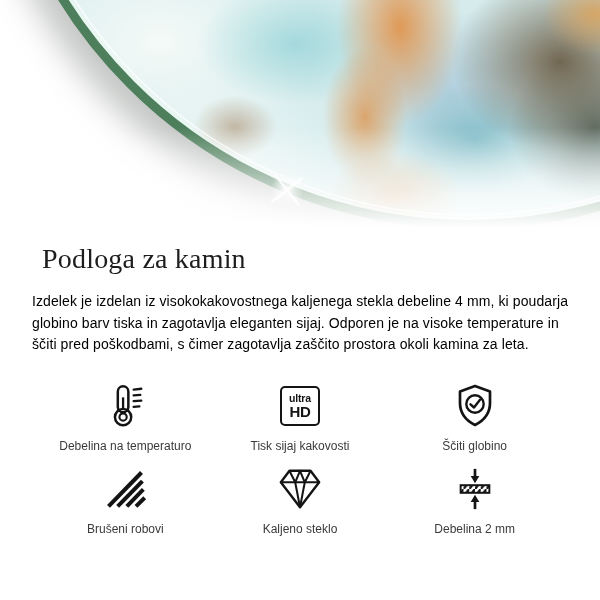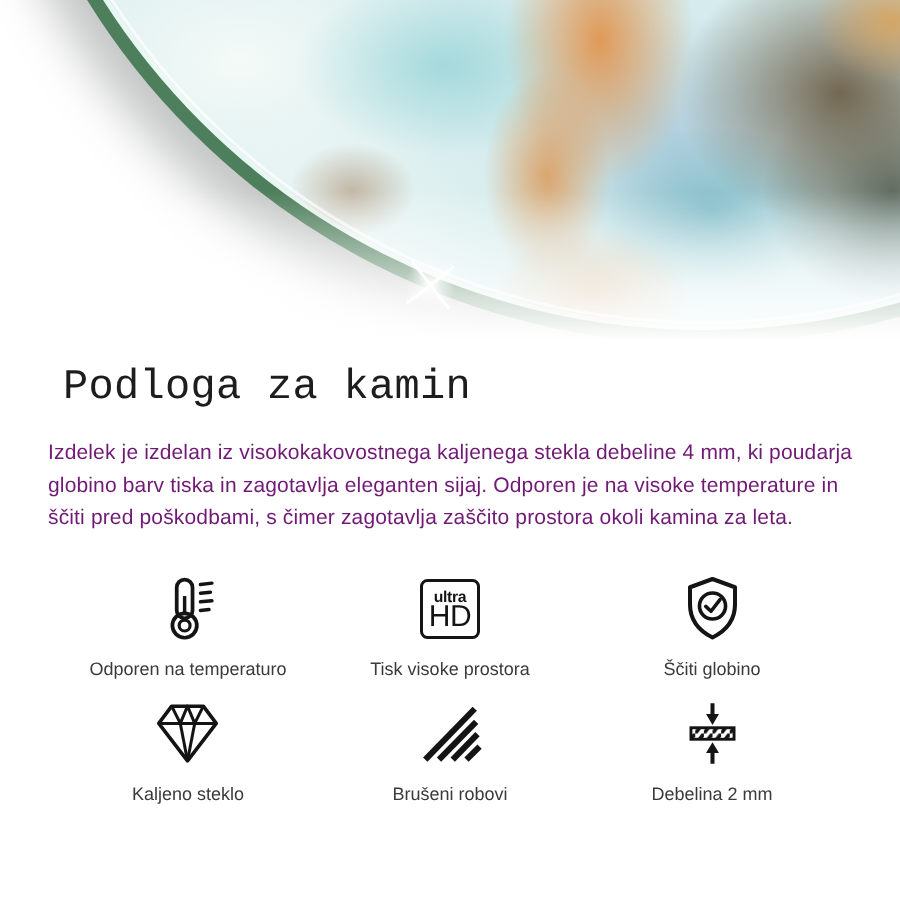--- a/index.html
+++ b/index.html
@@ -78,27 +78,27 @@
   .content { padding: 0 30px; }
   .title {
     margin: 10px 0 0 12px;
     font-family: "Liberation Serif", serif;
     font-weight: 400;
     font-size: 28px;
     line-height: 33px;
     color: #1d1d1d;
     letter-spacing: 0.2px;
   }
-  .title span { display: block; font-family: Liberation Mono, monospace; }
+  .title span { display: block; }
   .desc {
     margin: 16px 0 16px 2px;
     width: 540px;
     font-size: 14px;
     line-height: 21.5px;
-    color: #701a75;
+    color: #000000;
     letter-spacing: 0.1px;
   }
 
   
   .features {
     margin: 26px 8px 0;
     display: grid;
     grid-template-columns: repeat(3, 1fr);
     row-gap: 12px;
   }
@@ -124,21 +124,21 @@
     width: 40px; height: 40px;
     border: 2.5px solid #141414;
     border-radius: 5px;
     display: flex;
     flex-direction: column;
     align-items: center;
     justify-content: center;
     color: #141414;
   }
   .uhd-top { font-size: 10.5px; font-weight: 700; line-height: 11px; letter-spacing: -0.2px; }
-  .uhd-bottom { font-size: 20px; font-weight: 400; line-height: 15px; letter-spacing: -0.3px; text-align: right; }
+  .uhd-bottom { font-size: 15px; font-weight: 700; line-height: 15px; letter-spacing: -0.3px; text-align: right; }
 </style>
 </head>
 <body>
 
 <div class="page">
 
   <div class="photo">
     <div class="glass"></div>
     <div class="glass-inner-line"></div>
     <div class="photo-fade"></div>
@@ -161,67 +161,67 @@
             <rect x="16.5" y="3.5" width="11" height="27" rx="5.5" stroke-width="2.6"></rect>
             <line x1="22" y1="15" x2="22" y2="28" stroke-width="2.4"></line>
             <circle cx="22" cy="35.5" r="8.5" stroke-width="2.6"></circle>
             <circle cx="22" cy="35.5" r="3.8" stroke-width="2.2"></circle>
             <line x1="33" y1="7" x2="41" y2="6" stroke-width="2.4" stroke-linecap="round"></line>
             <line x1="33" y1="13" x2="40" y2="12.3" stroke-width="2.4" stroke-linecap="round"></line>
             <line x1="33" y1="19" x2="41" y2="18.3" stroke-width="2.4" stroke-linecap="round"></line>
             <line x1="33" y1="25" x2="39" y2="24.4" stroke-width="2.4" stroke-linecap="round"></line>
           </svg>
         </div>
-        <div class="feature-label">Odporen na temperaturo</div>
+        <div class="feature-label">Debelina na temperaturo</div>
       </div>
 
       <div class="feature">
         <div class="icon-box">
           <div class="uhd-box">
             <div class="uhd-top">ultra</div>
             <div class="uhd-bottom">HD</div>
           </div>
         </div>
-        <div class="feature-label">Tisk visoke prostora</div>
+        <div class="feature-label">Tisk sijaj kakovosti</div>
       </div>
 
       <div class="feature">
         <div class="icon-box">
           <svg class="fi" width="48" height="48" viewBox="0 0 48 48">
             <path d="M24 4 L39 9.5 V21 C39 31.5 33 38.5 24 43 C15 38.5 9 31.5 9 21 V9.5 Z" stroke-width="2.7" stroke-linejoin="round"></path>
             <circle cx="24" cy="22" r="8.7" stroke-width="2.4"></circle>
             <polyline points="19.5,22.3 23,25.5 29,17.8" stroke-width="2.4" stroke-linecap="round" stroke-linejoin="round"></polyline>
           </svg>
         </div>
         <div class="feature-label">Ščiti globino</div>
+      </div>
+
+      <div class="feature">
+        <div class="icon-box">
+          <svg class="fi" width="44" height="44" viewBox="0 0 48 48">
+            <line x1="6" y1="43" x2="42" y2="6" stroke-width="4.4"></line>
+            <line x1="16" y1="43" x2="43" y2="15.5" stroke-width="4.4"></line>
+            <line x1="26" y1="43" x2="44" y2="24.5" stroke-width="4.4"></line>
+            <line x1="36" y1="43" x2="45.5" y2="33.5" stroke-width="4.4"></line>
+          </svg>
+        </div>
+        <div class="feature-label">Brušeni robovi</div>
       </div>
 
       <div class="feature">
         <div class="icon-box">
           <svg class="fi" width="48" height="46" viewBox="0 0 48 48">
             <polygon points="4,17 13,5 35,5 44,17 24,43" stroke-width="2.5" stroke-linejoin="round"></polygon>
             <line x1="4" y1="17" x2="44" y2="17" stroke-width="2"></line>
             <polyline points="13,5 19,17 24,5 29,17 35,5" stroke-width="2.1" stroke-linejoin="round"></polyline>
             <line x1="19" y1="17" x2="24" y2="43" stroke-width="2.1"></line>
             <line x1="29" y1="17" x2="24" y2="43" stroke-width="2.1"></line>
           </svg>
         </div>
         <div class="feature-label">Kaljeno steklo</div>
-      </div>
-
-      <div class="feature">
-        <div class="icon-box">
-          <svg class="fi" width="44" height="44" viewBox="0 0 48 48">
-            <line x1="6" y1="43" x2="42" y2="6" stroke-width="4.4"></line>
-            <line x1="16" y1="43" x2="43" y2="15.5" stroke-width="4.4"></line>
-            <line x1="26" y1="43" x2="44" y2="24.5" stroke-width="4.4"></line>
-            <line x1="36" y1="43" x2="45.5" y2="33.5" stroke-width="4.4"></line>
-          </svg>
-        </div>
-        <div class="feature-label">Brušeni robovi</div>
       </div>
 
       <div class="feature">
         <div class="icon-box">
           <svg class="fi" width="46" height="48" viewBox="0 0 48 48">
             <defs>
               <pattern id="hatch" width="6" height="8" patternUnits="userSpaceOnUse">
                 <line x1="0" y1="8" x2="6" y2="0" stroke="#141414" stroke-width="2.6"></line>
               </pattern>
             </defs>

